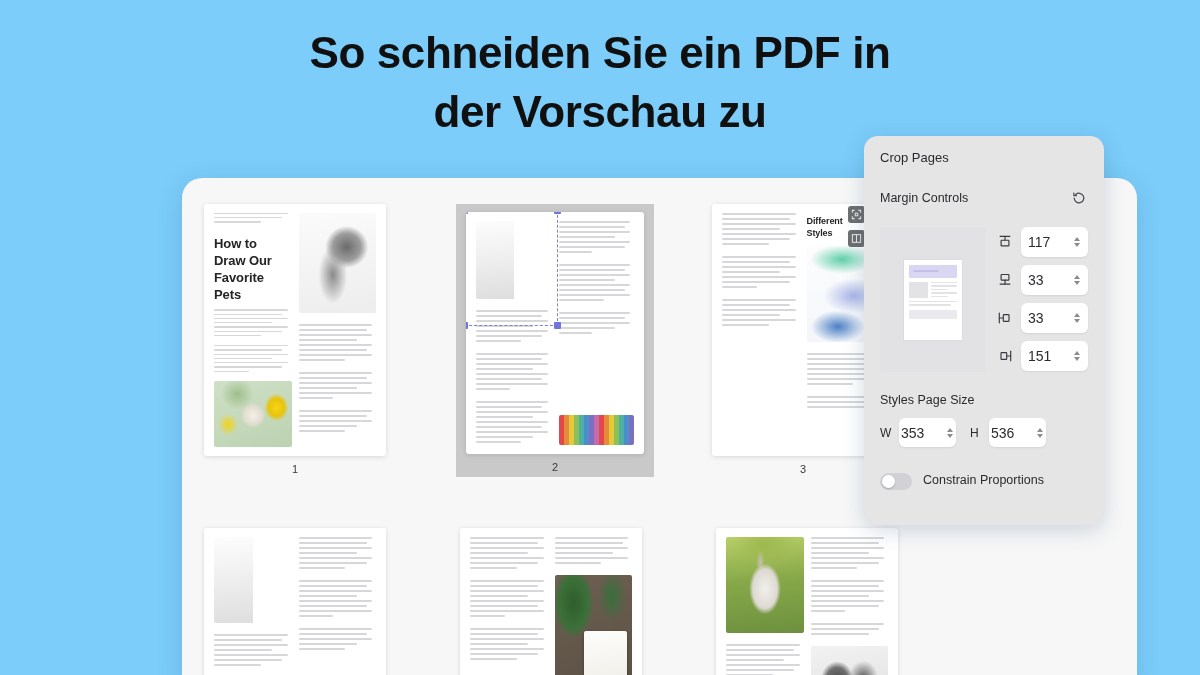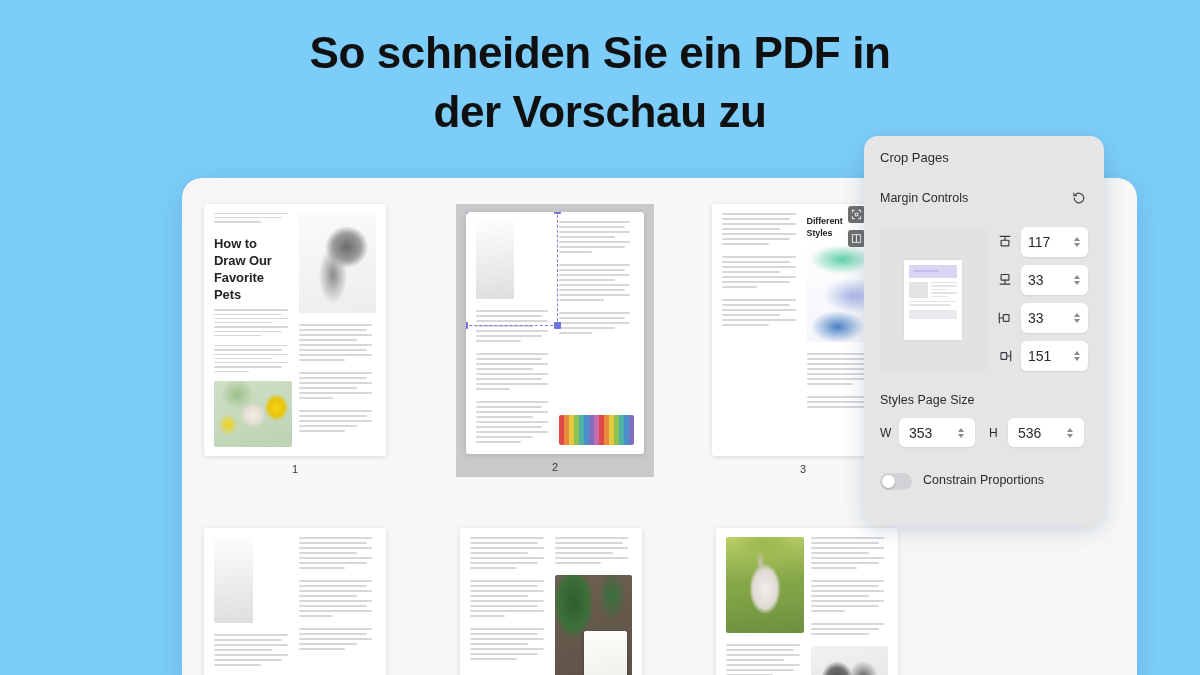--- a/index.html
+++ b/index.html
@@ -343,27 +343,27 @@
     margin-top: 21px;
     margin-bottom: 11px;
   }
   .size-row {
     display: flex;
     align-items: center;
     gap: 8px;
   }
   .size-lbl { font-size: 12px; color: #2b2b2f; width: 11px;}
   .size-input {
-    width: 76px;
+    width: 57px;
     height: 29px;
     background: #fff;
     border-radius: 6px;
     display: flex;
     align-items: center;
-    padding: 0 10px;
+    padding: 0 2px;
     box-sizing: border-box;
     box-shadow: 0 1px 2px rgba(0,0,0,0.08);
   }
 
   .constrain-row {
     display: flex;
     align-items: flex-start;
     gap: 11px;
     margin-top: 26px;
   }

